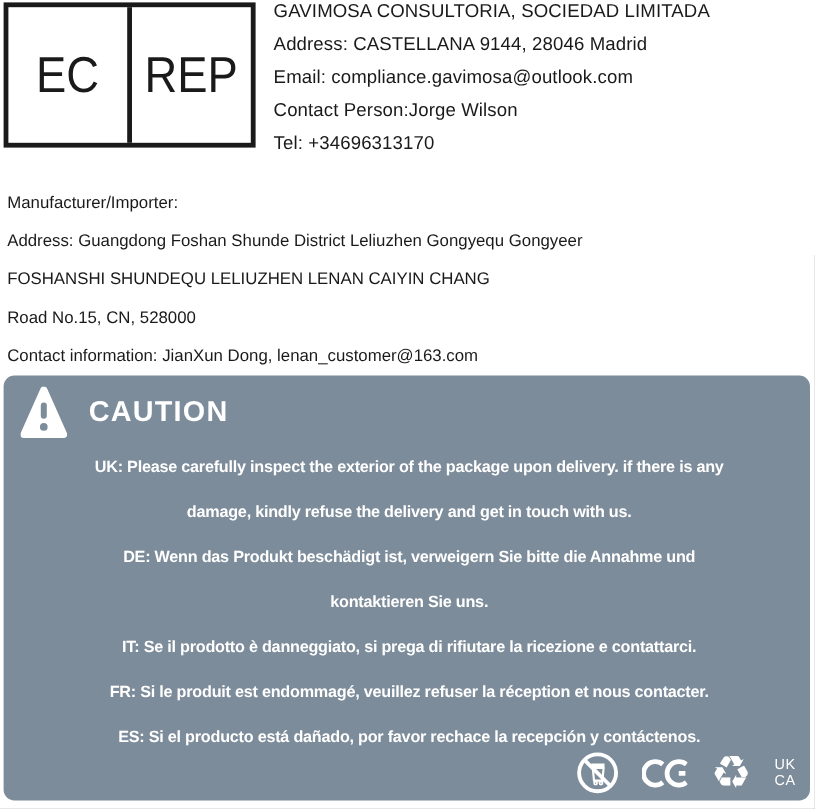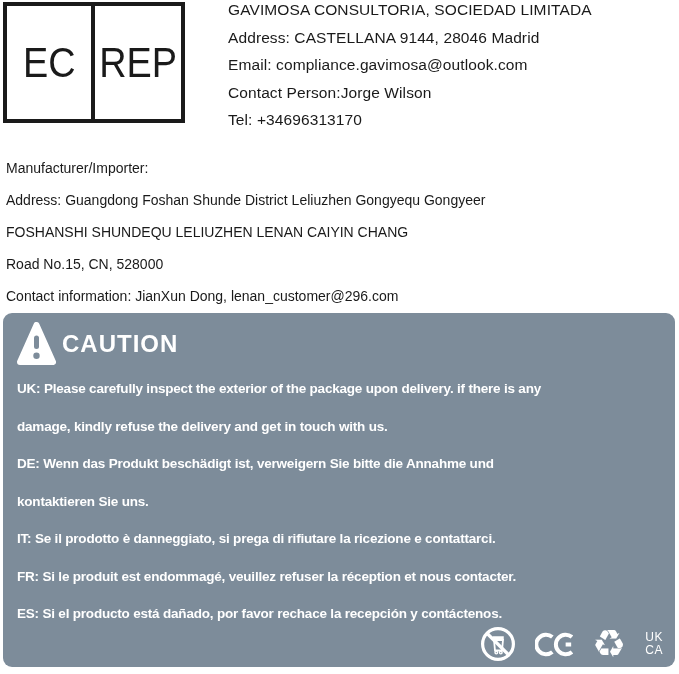--- a/index.html
+++ b/index.html
@@ -2,21 +2,21 @@
 <html><head>
 <meta charset="utf-8">
 <style>
   html,body{margin:0;padding:0;}
   body{
     width:679px;height:674px;position:relative;background:#fff;
     font-family:"Liberation Sans",sans-serif;color:#1a1a1a;overflow:hidden;
   }
   
   .ecrep{
-    position:absolute;left:3px;top:2px;width:182px;height:121px;
+    position:absolute;left:3px;top:2px;width:210px;height:121px;
     border:4px solid #1a1a1a;box-sizing:border-box;display:flex;background:#fff;
   }
   .ecrep .cell{
     flex:1 1 50%;display:flex;align-items:center;justify-content:center;
     font-size:42px;font-weight:400;color:#1a1a1a;
   }
   .ecrep .cell.left{border-right:4px solid #1a1a1a;}
   .ecrep .cell span{display:inline-block;transform:scaleX(0.9);}
   
   .repinfo{
@@ -29,29 +29,29 @@
     font-size:14px;line-height:32px;white-space:nowrap;
   }
   
   .caution{
     position:absolute;left:3px;top:313px;width:672px;height:354px;
     background:#7d8c9a;border-radius:9px;box-sizing:border-box;color:#fff;
     overflow:hidden;
   }
   .caution-header{
     position:absolute;left:14px;top:9px;height:43px;
-    display:flex;align-items:center;gap:6px;
+    display:flex;align-items:center;gap:18px;
   }
   .caution-title{
     font-size:24px;font-weight:700;letter-spacing:1px;color:#fff;
   }
   .warnings{
     position:absolute;left:14px;top:57px;width:648px;
   }
-  .warning{margin:0;padding:0;}
+  .warning{margin:0;padding:0;text-align:center;}
   .wline{
     font-size:13.5px;font-weight:700;line-height:37.5px;height:37.5px;
     letter-spacing:-0.2px;white-space:nowrap;color:#fff;
   }
   .mark-row{
     position:absolute;right:12px;bottom:4px;
     display:flex;align-items:center;gap:19px;
   }
   .recycle{
     font-size:38px;line-height:38px;color:#fff;
@@ -81,21 +81,21 @@
   <div>Email: compliance.gavimosa@outlook.com</div>
   <div>Contact Person:Jorge Wilson</div>
   <div>Tel: +34696313170</div>
 </div>
 
 <div class="mfr">
   <div>Manufacturer/Importer:</div>
   <div>Address: Guangdong Foshan Shunde District Leliuzhen Gongyequ Gongyeer</div>
   <div>FOSHANSHI SHUNDEQU LELIUZHEN LENAN CAIYIN CHANG</div>
   <div>Road No.15, CN, 528000</div>
-  <div>Contact information: JianXun Dong, lenan_customer@296.com</div>
+  <div>Contact information: JianXun Dong, lenan_customer@163.com</div>
 </div>
 
 <div class="caution">
   <div class="caution-header">
     <span>
       <svg width="39" height="43" viewBox="0 0 39 43">
         <path d="M19.5 3 L36 40 L3 40 Z" fill="#ffffff" stroke="#ffffff" stroke-width="6" stroke-linejoin="round"></path>
         <rect x="17" y="13.5" width="5" height="13.5" rx="2.5" fill="#7d8c9a"></rect>
         <circle cx="19.5" cy="33.8" r="3.2" fill="#7d8c9a"></circle>
       </svg>

